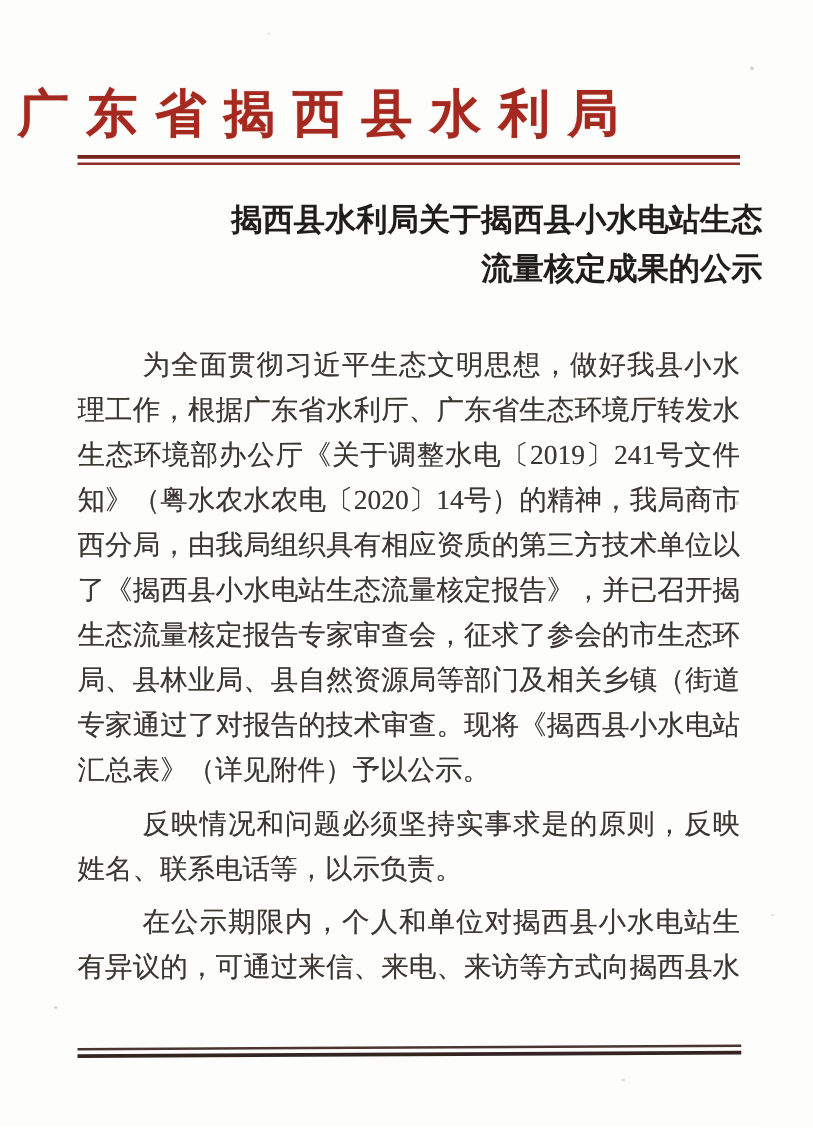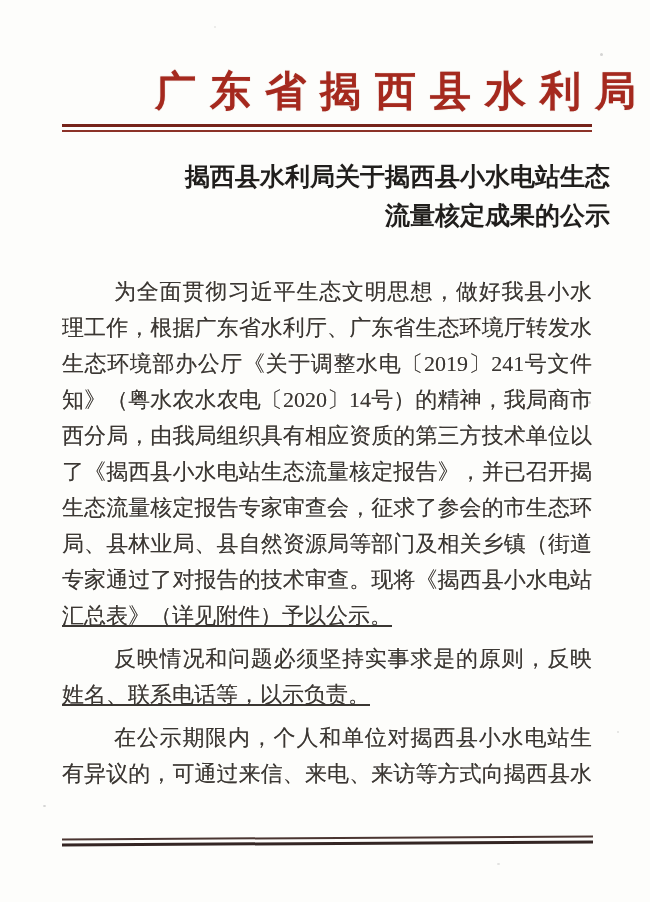--- a/index.html
+++ b/index.html
@@ -13,21 +13,21 @@
     background: #fdfdfb;
     overflow: hidden;
   }
 
   
   .agency {
     position: absolute;
     top: 68px;
     left: 0;
     right: 0;
-    text-align: right;
+    text-align: left;
     font-size: 41px;
     font-weight: bold;
     color: #a5291e;
     letter-spacing: 14px;
     text-indent: 14px;
     line-height: 46px;
     text-shadow: 0 0 1px rgba(140, 30, 20, 0.45);
   }
 
   
@@ -64,21 +64,21 @@
   }
   .para { margin-bottom: 7px; }
   .line {
     height: 36px;
     line-height: 36px;
     text-align: justify;
     text-align-last: justify;
     overflow: hidden;
   }
   .line.first { text-indent: 52px; }
-  .line.last { text-align-last: left; text-decoration: underline; }
+  .line.last { text-align-last: left; }
 
   
   .footer-rule {
     position: absolute;
     top: 837px; left: 62px; width: 531px;
     transform: rotate(-0.3deg);
   }
   .footer-rule .fr1 { height: 2px; background: #4a3531; margin-bottom: 3px; }
   .footer-rule .fr2 { height: 3px; background: #342523; }
 

